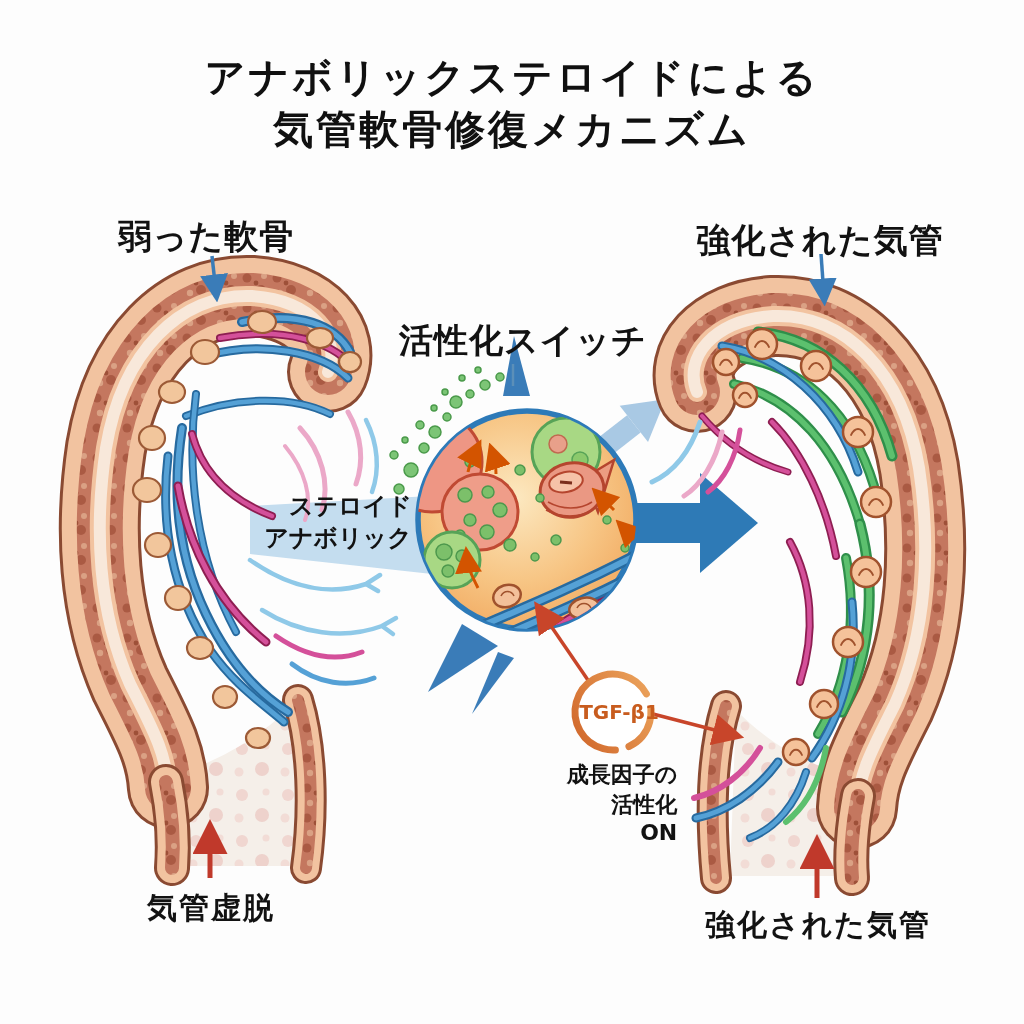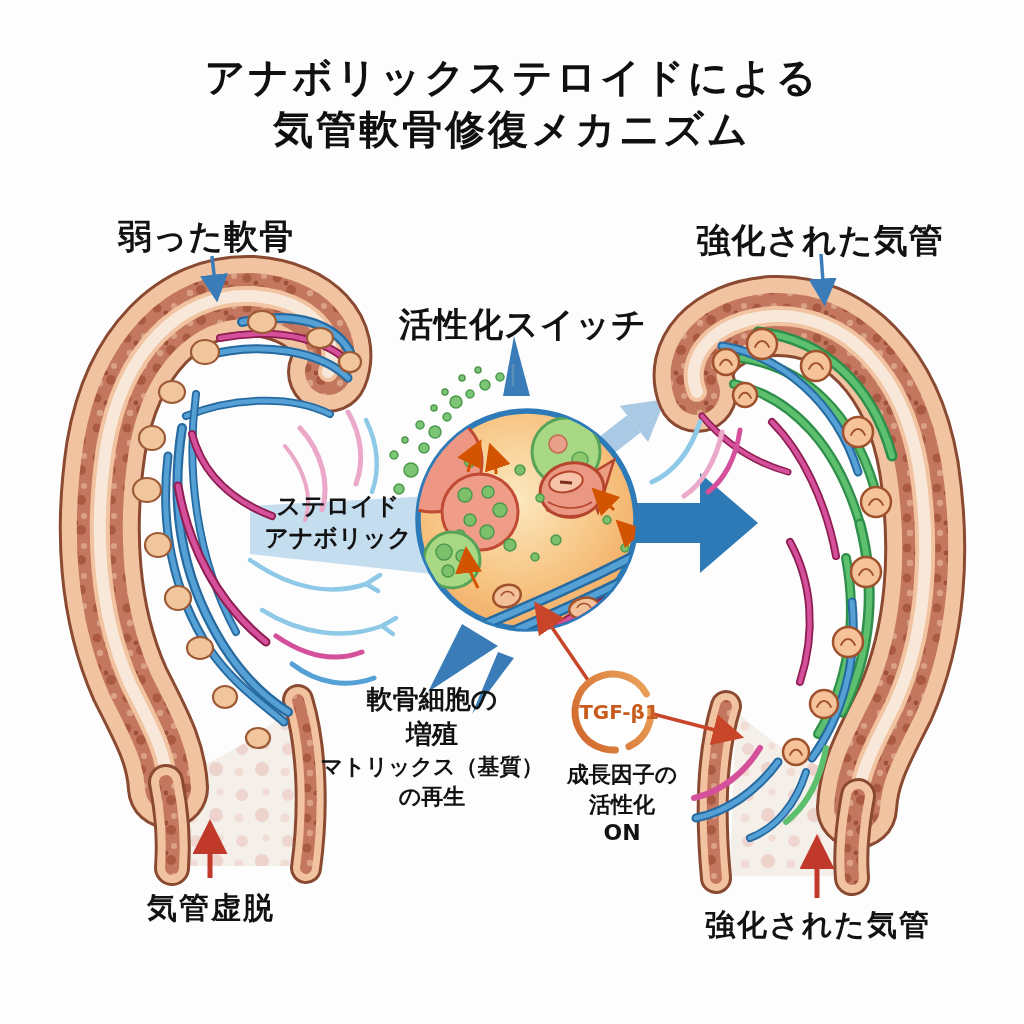--- a/index.html
+++ b/index.html
@@ -4,31 +4,31 @@
 <style>
   html,body{margin:0;padding:0;background:#e9e9e9;}
   .canvas{
     position:relative;width:1024px;height:1024px;background:#fdfdfd;
     font-family:"DejaVu Sans","Liberation Sans",sans-serif;overflow:hidden;
     margin:0 auto;
   }
   svg{position:absolute;left:0;top:0;}
   .lbl{
     position:absolute;transform:translateX(-50%);
-    color:#121212;font-weight:bold;text-align:center;white-space:nowrap;
+    color:#121212;font-weight:bold;text-align:right;white-space:nowrap;
   }
   .title-line{font-size:40px;letter-spacing:3px;color:#101010;}
   .sec{font-size:34px;letter-spacing:1px;}
   .steroid{font-size:24px;}
   .prolif{font-size:26px;}
   .matrix{font-size:22px;}
   .activ{font-size:22px;margin-left:8px;}
   .big{font-size:30px;letter-spacing:2px;}
   .tgf{font-size:20px;color:#c85c1e;font-weight:bold;}
-  .line2{margin-top:4px;}
+  .line2{margin-top:20px;}
 </style>
 </head>
 <body>
 
 <div class="canvas">
 
 <svg width="1024" height="1024" viewBox="0 0 1024 1024">
   <defs>
     <pattern id="mottle" width="30" height="30" patternUnits="userSpaceOnUse">
       <rect width="30" height="30" fill="#c4775f"></rect>
@@ -354,29 +354,21 @@
 
 <div class="lbl sec" style="left:523px;top:298px;">
   <div class="line2">活性化スイッチ</div>
 </div>
 
 <div class="lbl steroid" style="left:338px;top:490px;">
   <div>ステロイド</div>
   <div>アナボリック</div>
 </div>
 
-<div class="lbl prolif" style="left:432px;top:682px;">
-  <div>軟骨細胞の</div>
-  <div>増殖</div>
-</div>
-
-<div class="lbl matrix" style="left:432px;top:752px;">
-  <div>マトリックス（基質）</div>
-  <div>の再生</div>
-</div>
+
 
 <div class="lbl tgf" style="left:613px;top:700px;margin-left:6px;">TGF-β1</div>
 
 <div class="lbl activ" style="left:614px;top:760px;">
   <div>成長因子の</div>
   <div>活性化</div>
   <div>ON</div>
 </div>
 
 <div class="lbl big" style="left:211px;top:888px;">気管虚脱</div>

